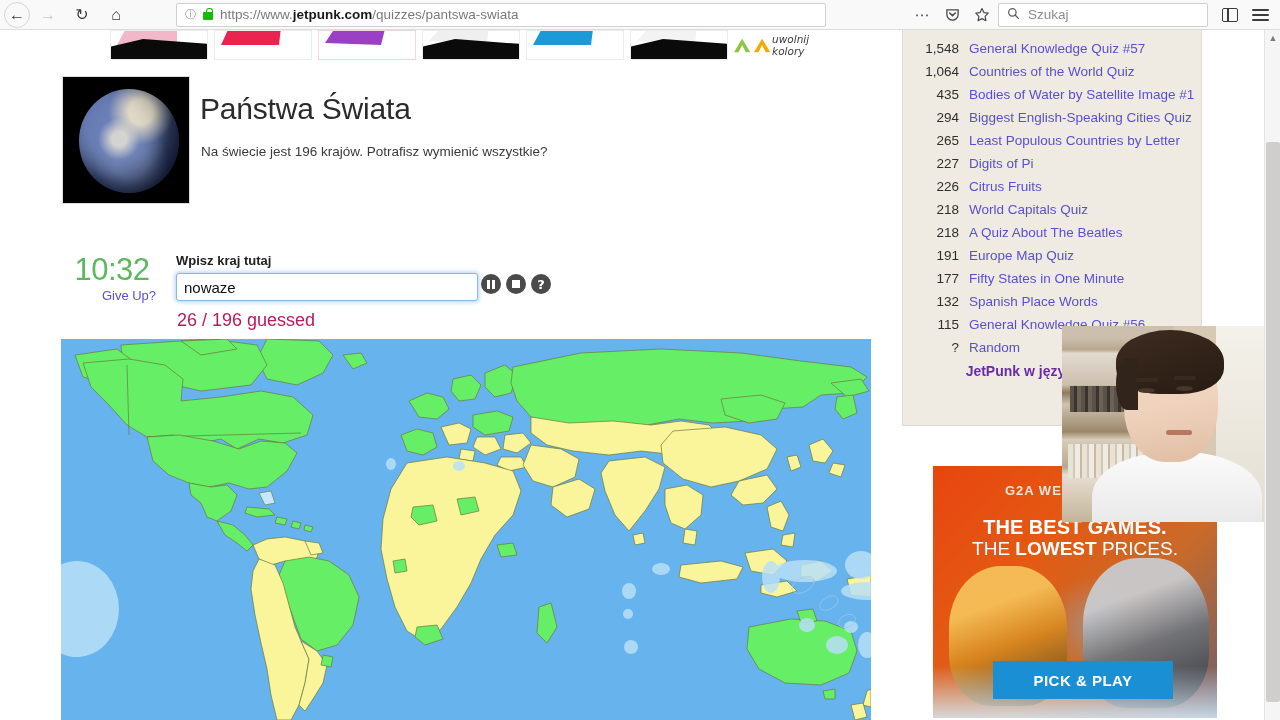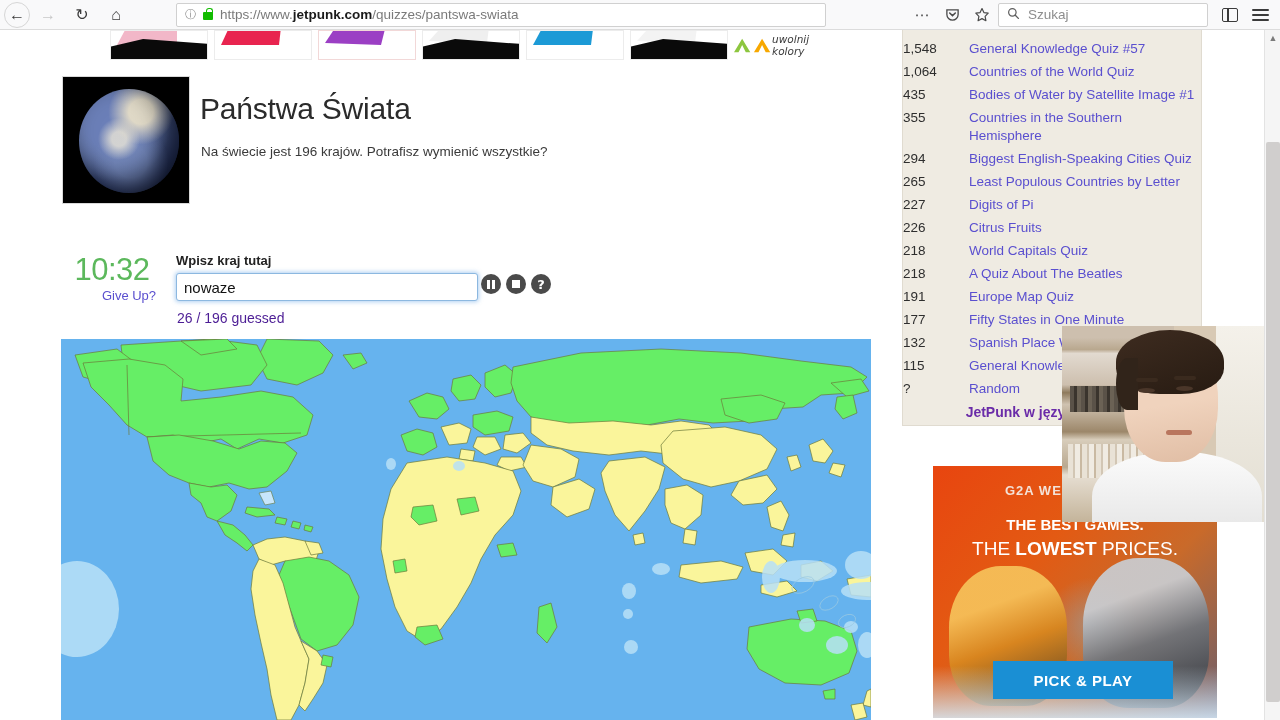--- a/index.html
+++ b/index.html
@@ -128,53 +128,53 @@
   .cbtn {
     width: 20px; height: 20px; border-radius: 50%; background:#4a4a4a;
     display:flex; align-items:center; justify-content:center;
   }
   .cbtn .bars { display:flex; gap:2.5px; }
   .cbtn .bars i { display:block; width:2.5px; height:9px; background:#fff; }
   .cbtn .sq { width: 8px; height: 8px; background:#fff; }
   .cbtn .qm { color:#fff; font-size: 13px; font-weight:700; font-family:"DejaVu Sans", sans-serif; line-height:1; }
   .guessed {
     position:absolute; left: 177px; top: 280px;
-    font-size: 14px; color: #4c1d95;
+    font-size: 18px; color: #be185d;
   }
 
   
   .map-wrap { position:absolute; left: 61px; top: 309px; width: 810px; height: 381px; background:#66b3ee; overflow:hidden; }
   .map-wrap svg { display:block; }
 
   
   .side-panel {
     position:absolute; left: 902px; top: 0px; width: 300px; height: 396px;
     background: #efebe2; border: 1px solid #e0dbd0; border-top: none;
   }
   .quiz-row { display:flex; align-items:flex-start; padding: 0 6px 0 0; margin-bottom: 5px; }
   .quiz-row .cnt {
-    width: 56px; text-align:left; font-size: 13.5px; color:#2e2e2e; flex:0 0 56px;
+    width: 56px; text-align:right; font-size: 13.5px; color:#2e2e2e; flex:0 0 56px;
     padding-top: 1px;
   }
   .quiz-row .lnk {
     margin-left: 10px; font-size: 13.5px; color: #5a4fcf; line-height: 18px;
   }
   .side-foot {
     text-align:center; font-size: 14px; font-weight: 700; color: #6a2ba8; margin-top: 6px;
   }
 
   
   .ad-banner {
     position:absolute; left: 902px; top: 436px; width: 284px; height: 252px;
     background: linear-gradient(135deg, #e8450f 0%, #e35a13 36%, #c96a2a 62%, #6a5f6e 100%);
     overflow:hidden;
     margin-left:31px;
   }
   .ad-banner .g2a { position:absolute; left: 72px; top: 17px; font-size: 13px; font-weight: 800; color:#f3e2d8; letter-spacing: 1px; }
-  .ad-banner .hl1 { position:absolute; left: 0; right:0; top: 50px; text-align:center; font-size: 15px; font-weight: 700; color:#fff; }
+  .ad-banner .hl1 { position:absolute; left: 0; right:0; top: 50px; text-align:center; font-size: 20px; font-weight: 700; color:#fff; }
   .ad-banner .hl2 { position:absolute; left: 0; right:0; top: 72px; text-align:center; font-size: 19px; color:#fff; font-weight:400;}
   .ad-banner .hl2 b { font-weight: 800; }
   .ad-banner .pick {
     position:absolute; left: 60px; top: 195px; width: 180px; height: 38px;
     background:#1a8fd4; display:flex; align-items:center; justify-content:center;
     color:#fff; font-size: 15px; font-weight: 800; letter-spacing: 0.5px;
   }
   .fig { position:absolute; border-radius: 44% 44% 36% 36%; }
   .fig-l { left: 16px; top: 100px; width: 118px; height: 140px;
     background: linear-gradient(160deg, #f6c25a 0 30%, #d8881f 55%, #4a3a22 100%); opacity: .92; }
@@ -495,24 +495,20 @@
         </div>
         <div class="quiz-row">
           <span class="cnt">1,064</span>
           <span class="lnk">Countries of the World Quiz</span>
         </div>
         <div class="quiz-row">
           <span class="cnt">435</span>
           <span class="lnk">Bodies of Water by Satellite Image #1</span>
         </div>
         <div class="quiz-row">
-          <span class="cnt">355</span>
-          <span class="lnk">Countries in the Southern Hemisphere</span>
-        </div>
-        <div class="quiz-row">
           <span class="cnt">294</span>
           <span class="lnk">Biggest English-Speaking Cities Quiz</span>
         </div>
         <div class="quiz-row">
           <span class="cnt">265</span>
           <span class="lnk">Least Populous Countries by Letter</span>
         </div>
         <div class="quiz-row">
           <span class="cnt">227</span>
           <span class="lnk">Digits of Pi</span>

